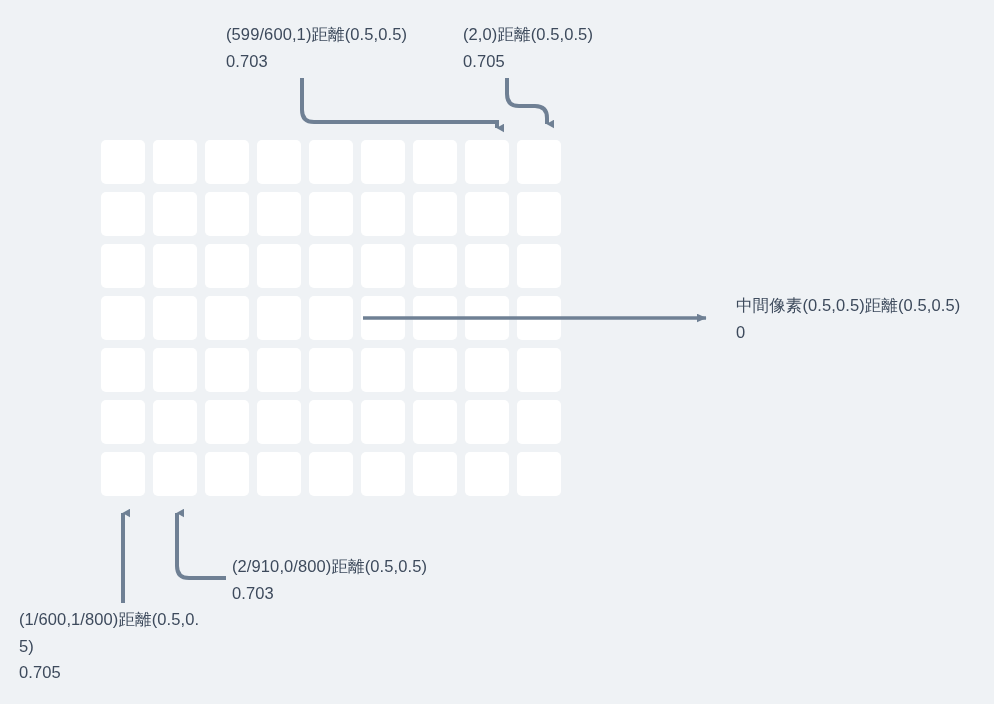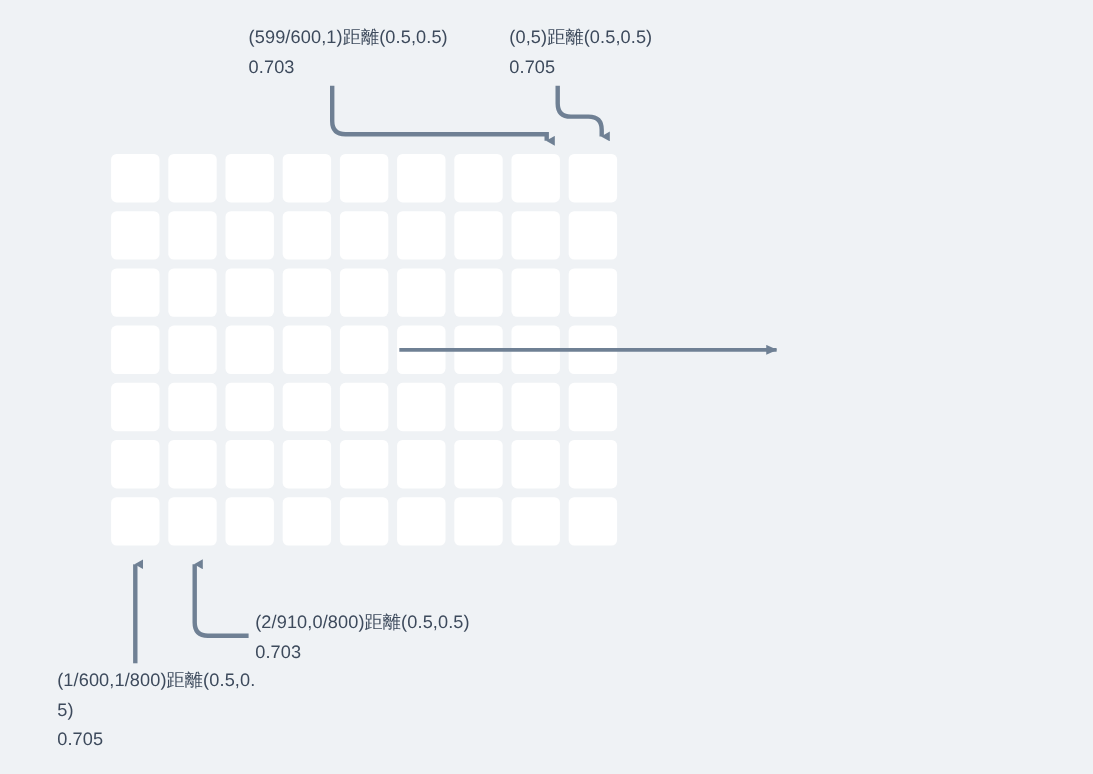--- a/index.html
+++ b/index.html
@@ -53,21 +53,21 @@
     color: #3d4a5c;
     font-size: 16.5px;
     line-height: 1.62;
     white-space: pre-line;
     letter-spacing: 0.1px;
   }
   #label-top-left   { left: 226px; top: 21px;  width: 250px; }
   #label-top-right  { left: 463px; top: 21px;  width: 230px; }
   #label-right      { left: 736px; top: 292px; width: 258px; }
   #label-bottom-mid { left: 232px; top: 553px; width: 260px; }
-  #label-bottom-left{ left: 19px;  top: 606px; width: 205px; margin-left: 33px; }
+  #label-bottom-left{ left: 19px;  top: 606px; width: 205px; }
 </style>
 </head>
 <body>
 
 <div id="canvas">
 
   <div id="pixel-grid">
     <div class="grid-cell"></div>
     <div class="grid-cell"></div>
     <div class="grid-cell"></div>
@@ -159,23 +159,25 @@
     <path d="M363,318 L706,318" fill="none" stroke="#6f8094" stroke-width="3.5" stroke-linecap="butt" marker-end="url(#head-right)"></path>
 
     <path d="M123,603 L123,513" fill="none" stroke="#6f8094" stroke-width="4" stroke-linecap="butt" marker-end="url(#head-up)"></path>
 
     <path d="M226,578 L189,578 Q177,578 177,566 L177,513" fill="none" stroke="#6f8094" stroke-width="4" stroke-linecap="butt" marker-end="url(#head-up)"></path>
   </svg>
 
   <div class="label" id="label-top-left">(599/600,1)距離(0.5,0.5)
 0.703</div>
 
-  <div class="label" id="label-top-right">(0,5)距離(0.5,0.5)
+  <div class="label" id="label-top-right">(2,0)距離(0.5,0.5)
 0.705</div>
 
+  <div class="label" id="label-right">中間像素(0.5,0.5)距離(0.5,0.5)
+0</div>
 
   <div class="label" id="label-bottom-mid">(2/910,0/800)距離(0.5,0.5)
 0.703</div>
 
   <div class="label" id="label-bottom-left">(1/600,1/800)距離(0.5,0.
 5)
 0.705</div>
 
 </div>
 

